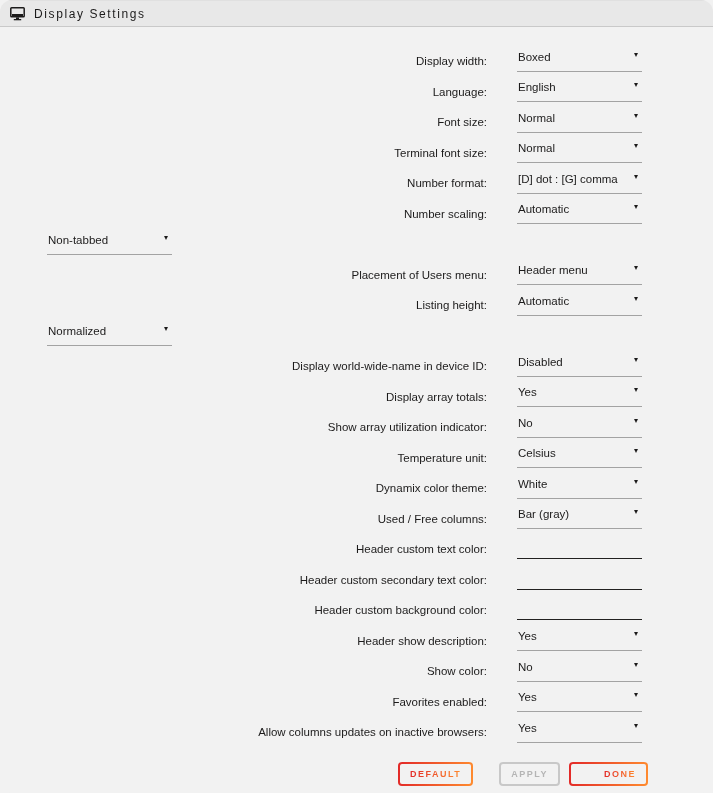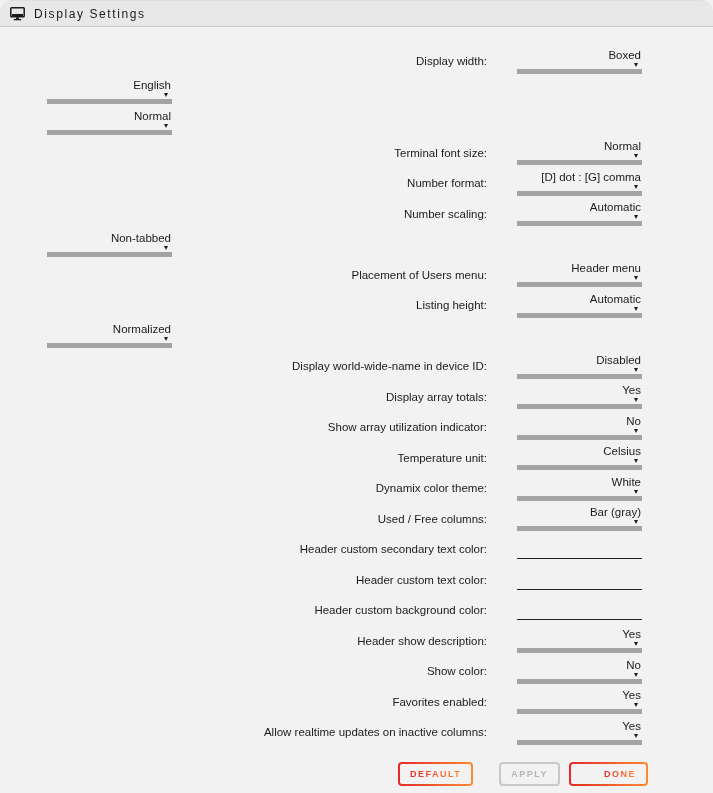--- a/index.html
+++ b/index.html
@@ -54,28 +54,27 @@
     font-size: 11.5px;
     color: #1c1b1b;
     white-space: nowrap;
   }
   .control {
     margin-left: 30px;
     width: 125px;
     position: relative;
   }
   .select {
-    border-bottom: 5px solid #a3a3a3;
+    border-bottom: 1px solid #a3a3a3;
     height: 18px;
     display: flex;
-    align-items: flex-end;
+    align-items: flex-start;
     justify-content: space-between;
     cursor: pointer;
     padding: 0 1px 2px 1px;
-    flex-direction: column;
   }
   .select-value {
     font-size: 11.5px;
     color: #1c1b1b;
     white-space: nowrap;
   }
   .caret {
     font-size: 8px;
     color: #1c1b1b;
     margin-right: 3px;
@@ -158,29 +157,31 @@
     <label class="row-label">Display width:</label>
     <div class="control">
           <div class="select">
             <span class="select-value">Boxed</span>
             <span class="caret">▾</span>
           </div>
         </div>
   </div>
 
   <div class="row">
+    <label class="row-label">Language:</label>
     <div class="control">
           <div class="select">
             <span class="select-value">English</span>
             <span class="caret">▾</span>
           </div>
         </div>
   </div>
 
   <div class="row">
+    <label class="row-label">Font size:</label>
     <div class="control">
           <div class="select">
             <span class="select-value">Normal</span>
             <span class="caret">▾</span>
           </div>
         </div>
   </div>
 
   <div class="row">
     <label class="row-label">Terminal font size:</label>
@@ -304,41 +305,41 @@
     <label class="row-label">Used / Free columns:</label>
     <div class="control">
           <div class="select">
             <span class="select-value">Bar (gray)</span>
             <span class="caret">▾</span>
           </div>
         </div>
   </div>
 
   <div class="row">
+    <label class="row-label">Header custom text color:</label>
+    <div class="control">
+          <input type="text" class="text-input" style="">
+        </div>
+  </div>
+
+  <div class="row">
     <label class="row-label">Header custom secondary text color:</label>
     <div class="control">
           <input type="text" class="text-input" style="">
         </div>
   </div>
 
   <div class="row">
-    <label class="row-label">Header custom text color:</label>
+    <label class="row-label">Header custom background color:</label>
     <div class="control">
           <input type="text" class="text-input" style="">
         </div>
   </div>
 
   <div class="row">
-    <label class="row-label">Header custom background color:</label>
-    <div class="control">
-          <input type="text" class="text-input" style="">
-        </div>
-  </div>
-
-  <div class="row">
     <label class="row-label">Header show description:</label>
     <div class="control">
           <div class="select">
             <span class="select-value">Yes</span>
             <span class="caret">▾</span>
           </div>
         </div>
   </div>
 
   <div class="row">
@@ -355,21 +356,21 @@
     <label class="row-label">Favorites enabled:</label>
     <div class="control">
           <div class="select">
             <span class="select-value">Yes</span>
             <span class="caret">▾</span>
           </div>
         </div>
   </div>
 
   <div class="row">
-    <label class="row-label">Allow realtime updates on inactive columns:</label>
+    <label class="row-label">Allow columns updates on inactive browsers:</label>
     <div class="control">
           <div class="select">
             <span class="select-value">Yes</span>
             <span class="caret">▾</span>
           </div>
         </div>
   </div>
 </div>
 
   <div class="footer" id="footer-buttons">

